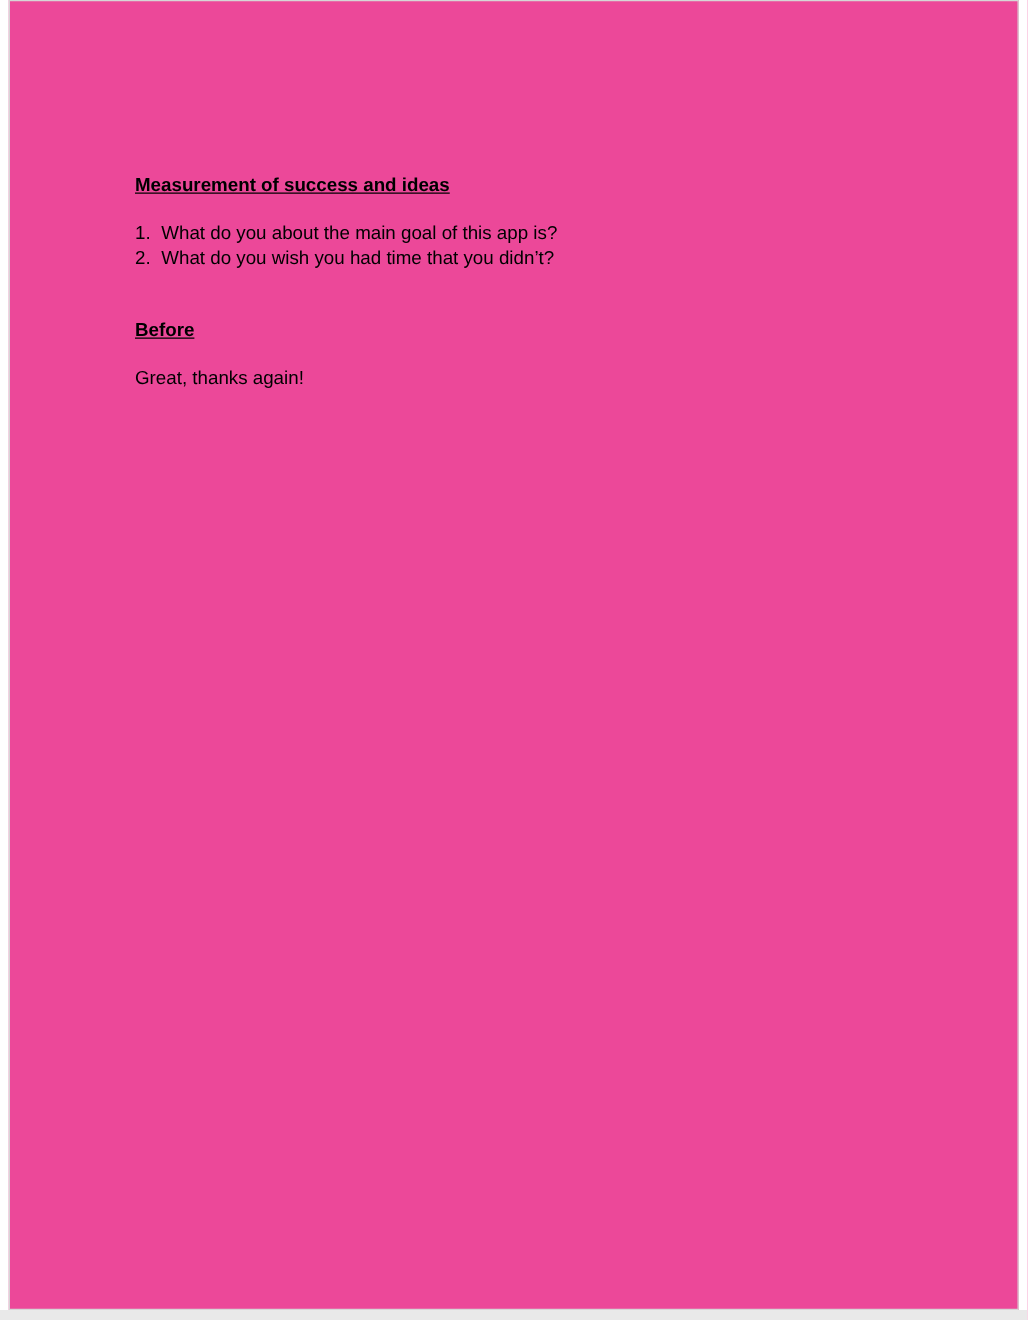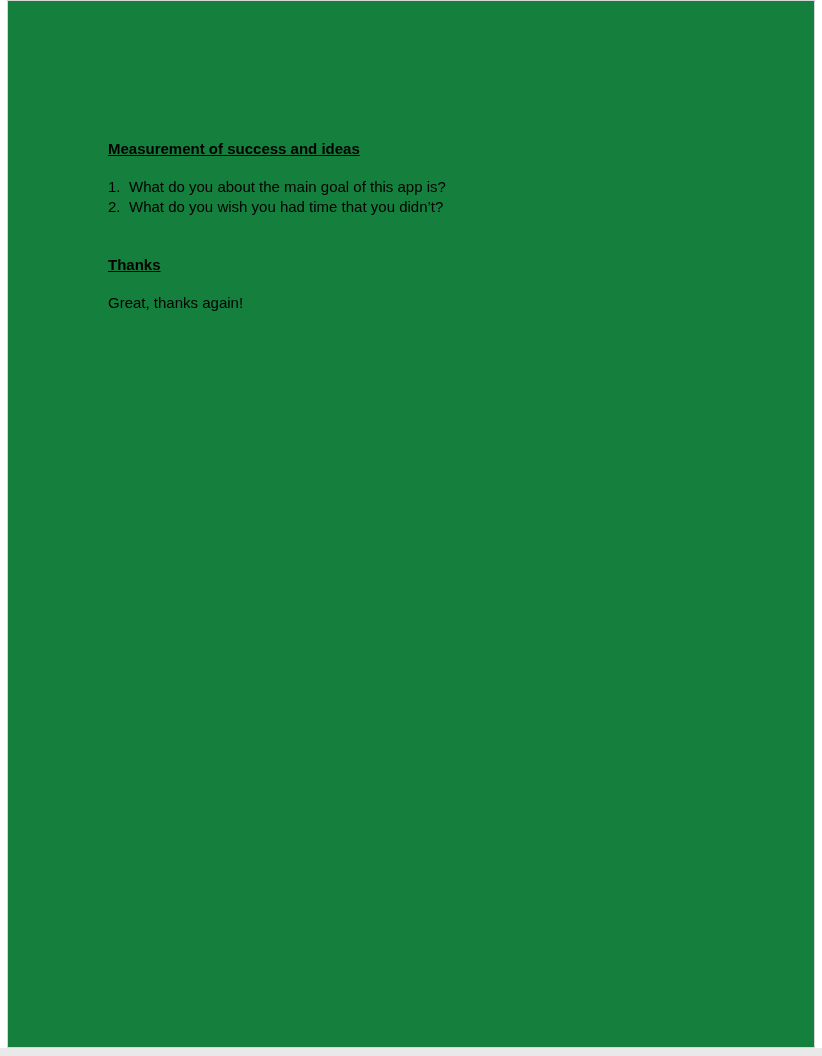--- a/index.html
+++ b/index.html
@@ -12,21 +12,21 @@
     height: 1056px;
     font-family: "Liberation Sans", "DejaVu Sans", sans-serif;
     color: #000000;
     overflow: hidden;
   }
   .page {
     box-sizing: border-box;
     margin: 0 7px;
     width: 808px;
     height: 1048px;
-    background: #15803d;
+    background: #ec4899;
     border: 1px solid #d6d6d6;
   }
   .bottom-strip {
     height: 8px;
     width: 822px;
     background: #e9e9e9;
   }
   .content {
     box-sizing: border-box;
     padding: 138px 100px 0 100px;
@@ -73,21 +73,21 @@
       <div class="qitem">
         <span class="qnum">1.</span>
         <span class="qtext">What do you about the main goal of this app is?</span>
       </div>
       <div class="qitem">
         <span class="qnum">2.</span>
         <span class="qtext">What do you wish you had time that you didn’t?</span>
       </div>
     </div>
 
-    <h2 class="heading">Thanks</h2>
+    <h2 class="heading">Before</h2>
 
 
 
     <p class="para last">Great, thanks again!</p>
 
   </div>
 </div>
 <div class="bottom-strip"></div>
 
 </body></html>

